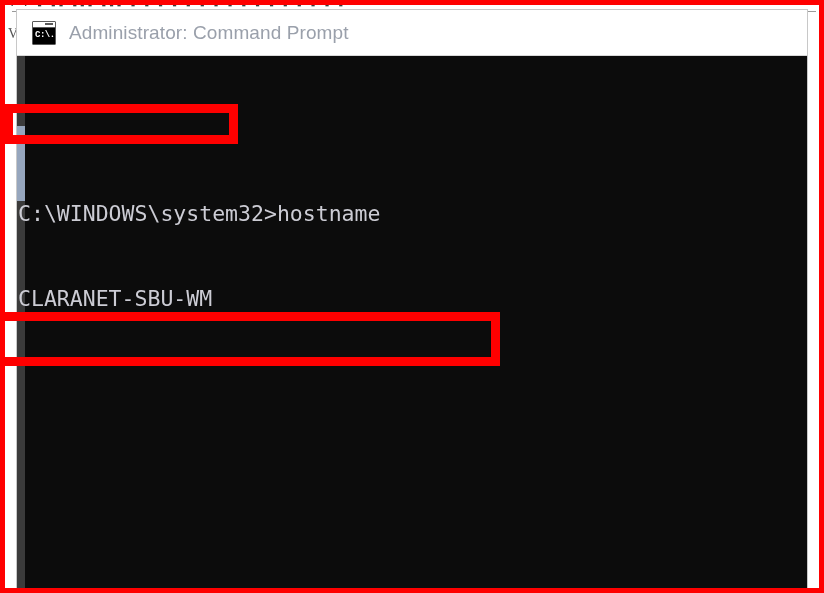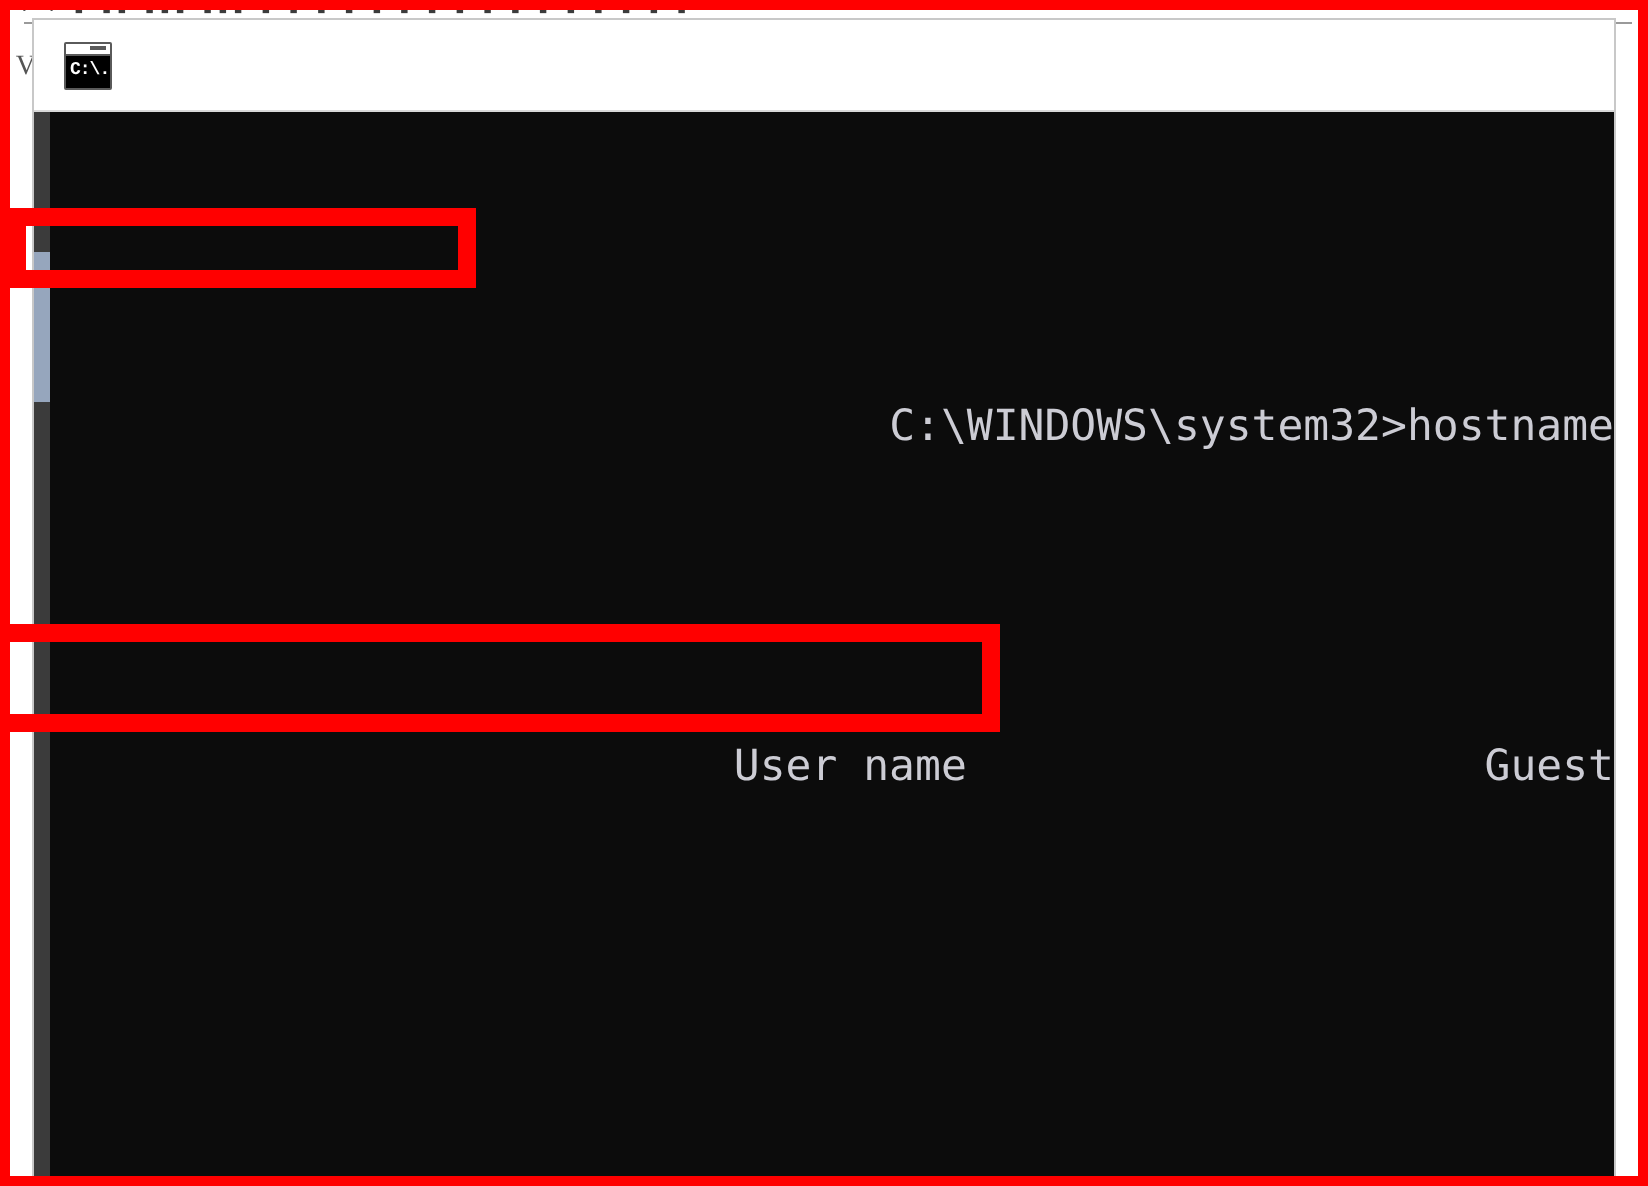--- a/index.html
+++ b/index.html
@@ -169,21 +169,20 @@
     left: 0px;
     top: 2px;
     right: 0;
     bottom: 0;
     font-family: "DejaVu Sans Mono", "Liberation Mono", monospace;
     font-size: 21.5px;
     line-height: 28.4px;
     color: #ccccd4;
     white-space: pre;
     letter-spacing: 0px;
-    text-align: right;
   }
   .term-line {
     height: 28.4px;
     white-space: pre;
     padding-left: 1px;
   }
 
   
   .annot {
     position: absolute;
@@ -243,31 +242,32 @@
 </div>
   </div>
 
   <div class="cmd-window">
 
     <div class="titlebar">
       <div class="cmd-icon">
         <div class="icon-top"></div>
         <div class="icon-body">C:\.</div>
       </div>
+      <div class="titlebar-text">Administrator: Command Prompt</div>
     </div>
 
     <div class="term-body">
       <div class="term-scrollbar">
         <div class="term-scroll-thumb"></div>
       </div>
       <div class="term-text">
         <div class="term-line"></div>
         <div class="term-line">C:\WINDOWS\system32&gt;hostname</div>
+        <div class="term-line">CLARANET-SBU-WM</div>
         <div class="term-line"></div>
-        <div class="term-line">User name                    Guest</div>
         
         
         
         
         
         
         
         
         
         

